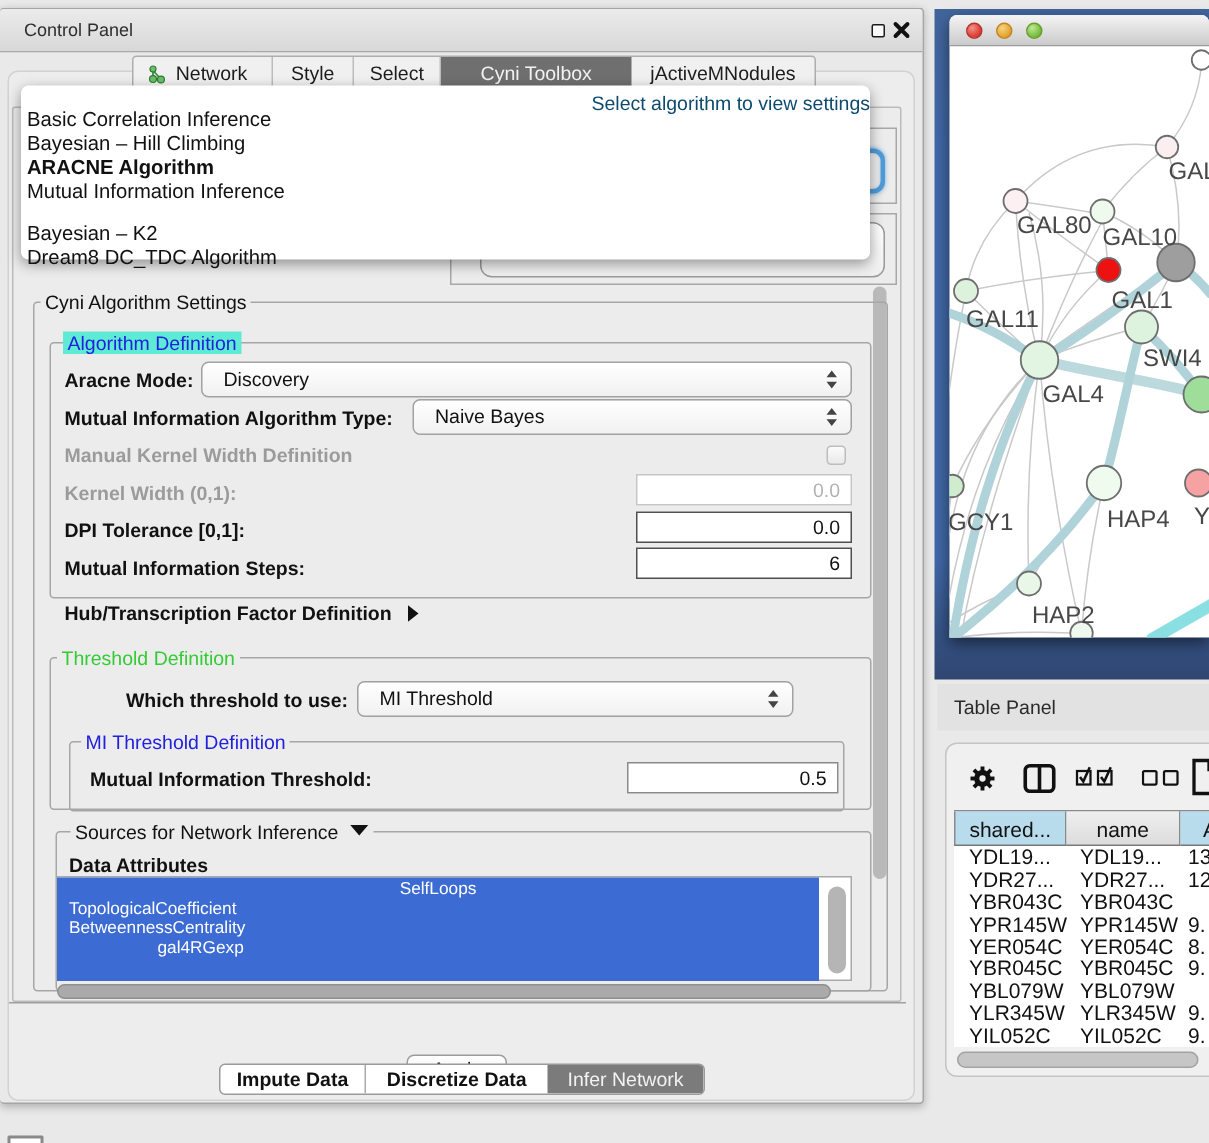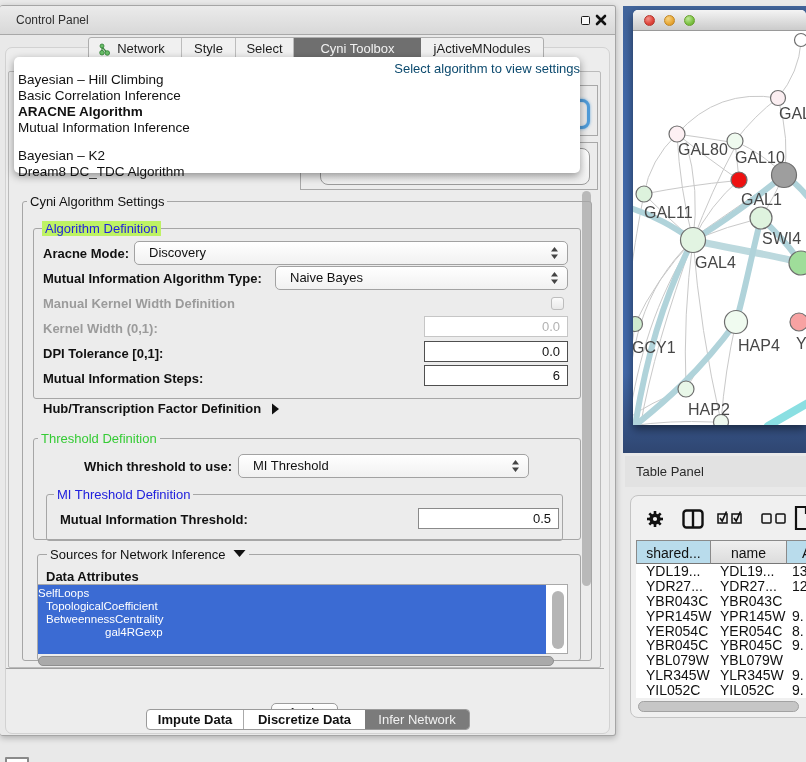--- a/index.html
+++ b/index.html
@@ -50,21 +50,21 @@
 
   <div class="abs" style="left:582px;top:185px;width:9px;height:395px;background:#b9b9b9;border-radius:5px;"></div>
 
   <div id="settings" style="position:absolute;left:0;top:0;font-size:13px;color:#111;">
 
     <div class="abs" style="left:22px;top:195px;width:568px;height:458px;border:1px solid #a6a6a6;border-radius:3px;">
       <span class="abs" style="left:4px;top:-8px;background:#ececec;padding:0 3px;">Cyni Algorithm Settings</span>
     </div>
 
     <div class="abs" style="left:33px;top:222px;width:546px;height:169px;border:1px solid #a6a6a6;border-radius:3px;">
-      <span class="abs" style="left:8px;top:-8px;background:#bef264;padding:0 3px;color:#2121dd;">Algorithm Definition</span>
+      <span class="abs" style="left:8px;top:-8px;background:#5eead4;padding:0 3px;color:#2121dd;">Algorithm Definition</span>
     </div>
     <div class="abs bold" style="left:43px;top:240px;">Aracne Mode:</div>
     <div class="abs combo" style="left:134px;top:235px;width:434px;height:24px;">
       <span style="margin-left:14px;">Discovery</span>
       <svg class="arr" width="9" height="14" viewBox="0 0 9 14">
           <path d="M4.5,1 L8,5.5 L1,5.5 Z M4.5,13 L1,8.5 L8,8.5 Z" fill="#444"></path>
         </svg>
     </div>
     <div class="abs bold" style="left:43px;top:265px;">Mutual Information Algorithm Type:</div>
     <div class="abs combo" style="left:275px;top:260px;width:293px;height:24px;">
@@ -109,36 +109,36 @@
       <span class="abs" style="left:9px;top:-8px;background:#ececec;padding:0 3px;">Sources for Network Inference
         <svg style="margin-left:4px;vertical-align:1px;" width="13" height="9" viewBox="0 0 13 9">
             <path d="M0.5,1 L12.5,1 L6.5,8 Z" fill="#111"></path>
           </svg>
       </span>
     </div>
     <div class="abs bold" style="left:46px;top:563px;">Data Attributes</div>
 
     <div class="abs" style="left:37px;top:578px;width:531px;height:70px;background:#fff;border:1px solid #a9a9a9;box-sizing:border-box;">
       <div class="abs" style="left:0;top:0;width:508px;height:69px;background:#3b6bd3;color:#fff;font-size:11.5px;padding-top:2px;box-sizing:border-box;">
-        <div style="height:13px;line-height:13px;padding-left:0;">SelfLoops</div>
+        <div style="height:13px;line-height:13px;padding-left:0;text-align:center;">SelfLoops</div>
         <div style="height:13px;line-height:13px;padding-left:8px;">TopologicalCoefficient</div>
         <div style="height:13px;line-height:13px;padding-left:8px;">BetweennessCentrality</div>
         <div style="height:13px;line-height:13px;padding-left:24px;margin-left:43px;">gal4RGexp</div>
       </div>
       <div class="abs" style="left:514px;top:6px;width:12px;height:58px;background:#b5b5b5;border-radius:6px;"></div>
     </div>
 
     <div class="abs" style="left:38px;top:650px;width:516px;height:10px;background:#aaaaaa;border:1px solid #8f8f8f;border-radius:5px;box-sizing:border-box;"></div>
   </div>
 
   <div class="abs" style="left:14px;top:51px;width:566px;height:116px;background:#ffffff;border-radius:5px;box-shadow:0 3px 9px rgba(0,0,0,0.4);z-index:5;font-size:13.5px;color:#111;">
     <div class="abs" style="left:0;top:4px;width:100%;text-align:right;color:#0c4a6e;font-size:13px;">Select algorithm to view settings</div>
     <div class="abs" style="left:4px;top:15px;width:558px;">
+      <div style="height:16px;line-height:16px;">Basic Correlation Inference</div>
       <div style="height:16px;line-height:16px;">Bayesian – Hill Climbing</div>
-      <div style="height:16px;line-height:16px;">Basic Correlation Inference</div>
       <div style="height:16px;line-height:16px;font-weight:bold;">ARACNE Algorithm</div>
       <div style="height:16px;line-height:16px;">Mutual Information Inference</div>
       <div style="height:16px;line-height:16px;margin-top:12px;">Bayesian – K2</div>
       <div style="height:16px;line-height:16px;">Dream8 DC_TDC Algorithm</div>
     </div>
   </div>
 
   <div class="abs" style="left:6px;top:662px;width:598px;height:1px;background:#9f9f9f;"></div>
 
   <div class="abs" style="left:271px;top:671px;width:67px;height:18px;border:1px solid #9c9c9c;border-radius:5px;background:linear-gradient(#ffffff,#ececec);text-align:center;line-height:18px;font-size:13px;color:#111;box-sizing:border-box;margin-top:26px;">Apply</div>

